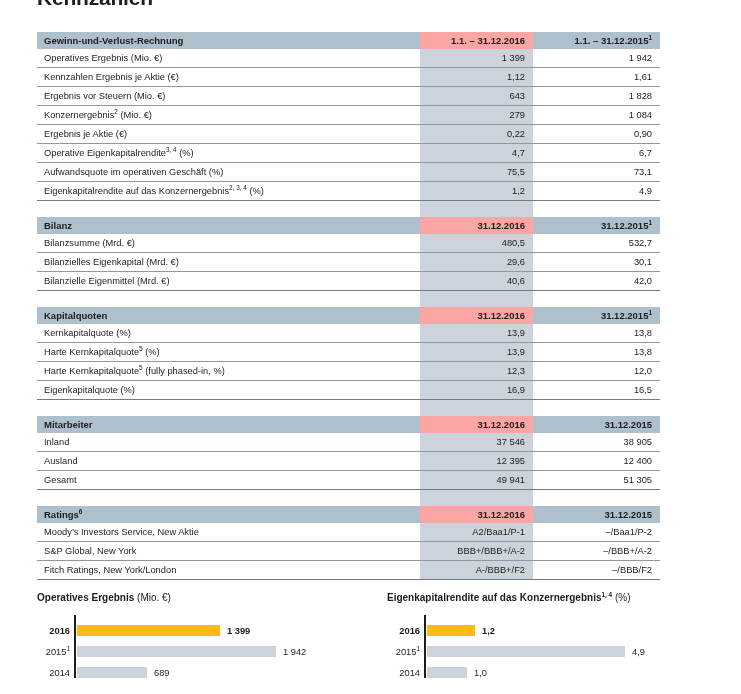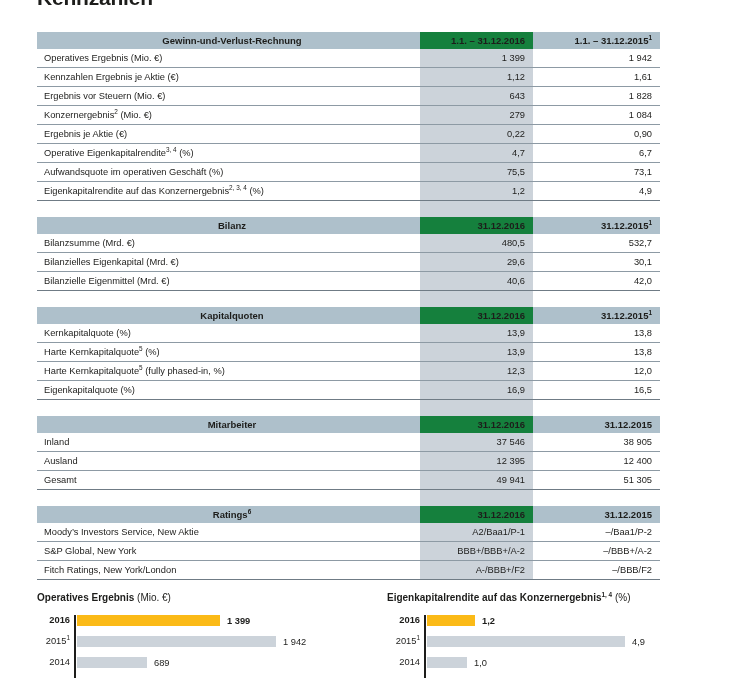--- a/index.html
+++ b/index.html
@@ -69,27 +69,27 @@
   tr.block-head th {
     font-size: 9.5px;
     font-weight: bold;
     padding: 0;
     height: 17px;
     vertical-align: middle;
     color: #1d1d1b;
     background: #aec0cb;
   }
   tr.block-head th.h-label {
-    text-align: center;
+    text-align: left;
     padding-left: 7px;
   }
   tr.block-head th.h-cur {
     text-align: right;
     padding-right: 8px;
-    background: #15803d;
+    background: #fca5a5;
   }
   tr.block-head th.h-prev {
     text-align: right;
     padding-right: 8px;
   }
 
   
   tr.data-row td {
     font-size: 9.3px;
     height: 18px;
@@ -139,21 +139,21 @@
     font-weight: bold;
     color: #1d1d1b;
     margin-bottom: 12px;
     white-space: nowrap;
   }
   .chart-title .unit {
     font-weight: normal;
   }
   .bar-row {
     display: flex;
-    align-items: flex-start;
+    align-items: flex-end;
     height: 21px;
     position: relative;
   }
   .bar-label {
     width: 33px;
     text-align: right;
     font-size: 9.3px;
     color: #1d1d1b;
     padding-right: 4px;
     white-space: nowrap;

